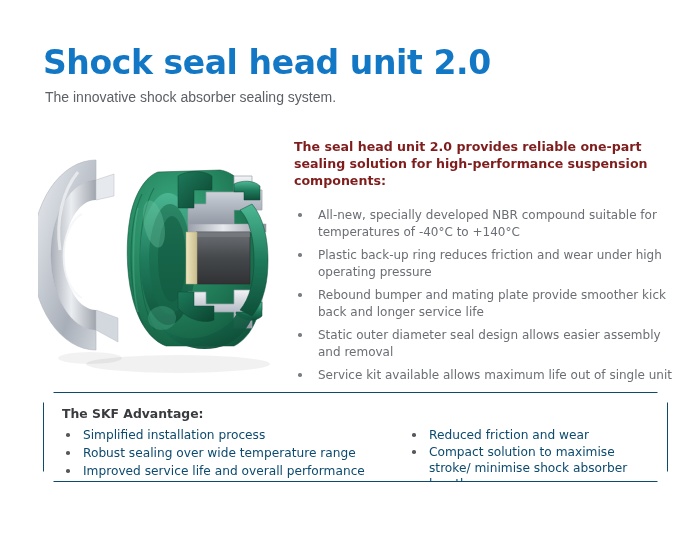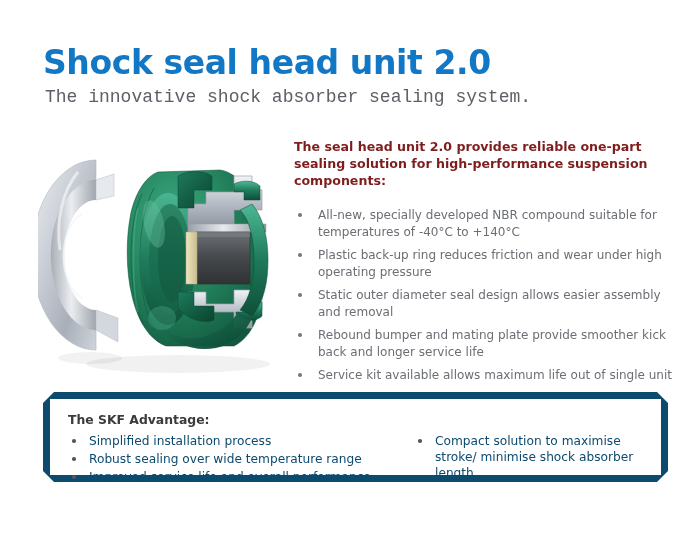--- a/index.html
+++ b/index.html
@@ -37,22 +37,22 @@
     font-family: "DejaVu Sans", sans-serif;
     font-size: 33px;
     line-height: 38px;
     font-weight: bold;
     letter-spacing: -0.4px;
     color: #1277c4;
     white-space: nowrap;
   }
   .subtitle {
     margin: 6px 0 0 2px;
-    font-family: Liberation Mono, monospace;
-    font-size: 18px;
+    font-family: Liberation Sans, sans-serif;
+    font-size: 14px;
     line-height: 18px;
     font-weight: normal;
     color: #5d6066;
     white-space: nowrap;
   }
 
   
   .product-figure {
     position: absolute;
     left: 22px;
@@ -106,21 +106,21 @@
   }
 
   
   .advantage-box {
     position: absolute;
     left: 27px;
     top: 392px;
     width: 625px;
     height: 90px;
     background: #ffffff;
-    border: 7px solid #0c4a6e;
+    border: 1px solid #0c4a6e;
     box-sizing: border-box;
     
     clip-path: polygon(
       11px 0,
       calc(100% - 11px) 0,
       100% 11px,
       100% calc(100% - 11px),
       calc(100% - 11px) 100%,
       11px 100%,
       0 calc(100% - 11px),
@@ -299,25 +299,25 @@
       <li>
         <span class="bullet-dot"></span>
         <span>All-new, specially developed NBR compound suitable for temperatures of -40°C to +140°C</span>
       </li>
       <li>
         <span class="bullet-dot"></span>
         <span>Plastic back-up ring reduces friction and wear under high operating pressure</span>
       </li>
       <li>
         <span class="bullet-dot"></span>
+        <span>Rebound bumper and mating plate provide smoother kick back and longer service life</span>
+      </li>
+      <li>
+        <span class="bullet-dot"></span>
         <span>Static outer diameter seal design allows easier assembly and removal</span>
-      </li>
-      <li>
-        <span class="bullet-dot"></span>
-        <span>Rebound bumper and mating plate provide smoother kick back and longer service life</span>
       </li>
       <li>
         <span class="bullet-dot"></span>
         <span>Service kit available allows maximum life out of single unit</span>
       </li>
     </ul>
   </div>
 
   <div class="advantage-box">
     <div class="advantage-inner">
@@ -336,20 +336,24 @@
             <li>
               <span class="bullet-dot"></span>
               <span>Improved service life and overall performance</span>
             </li>
           </ul>
         </div>
         <div class="advantage-col-right">
           <ul class="advantage-list">
             <li>
               <span class="bullet-dot"></span>
+              <span>Reduced friction and wear</span>
+            </li>
+            <li>
+              <span class="bullet-dot"></span>
               <span>Compact solution to maximise stroke/ minimise shock absorber length.</span>
             </li>
           </ul>
         </div>
       </div>
     </div>
   </div>
 
 </div>
 

